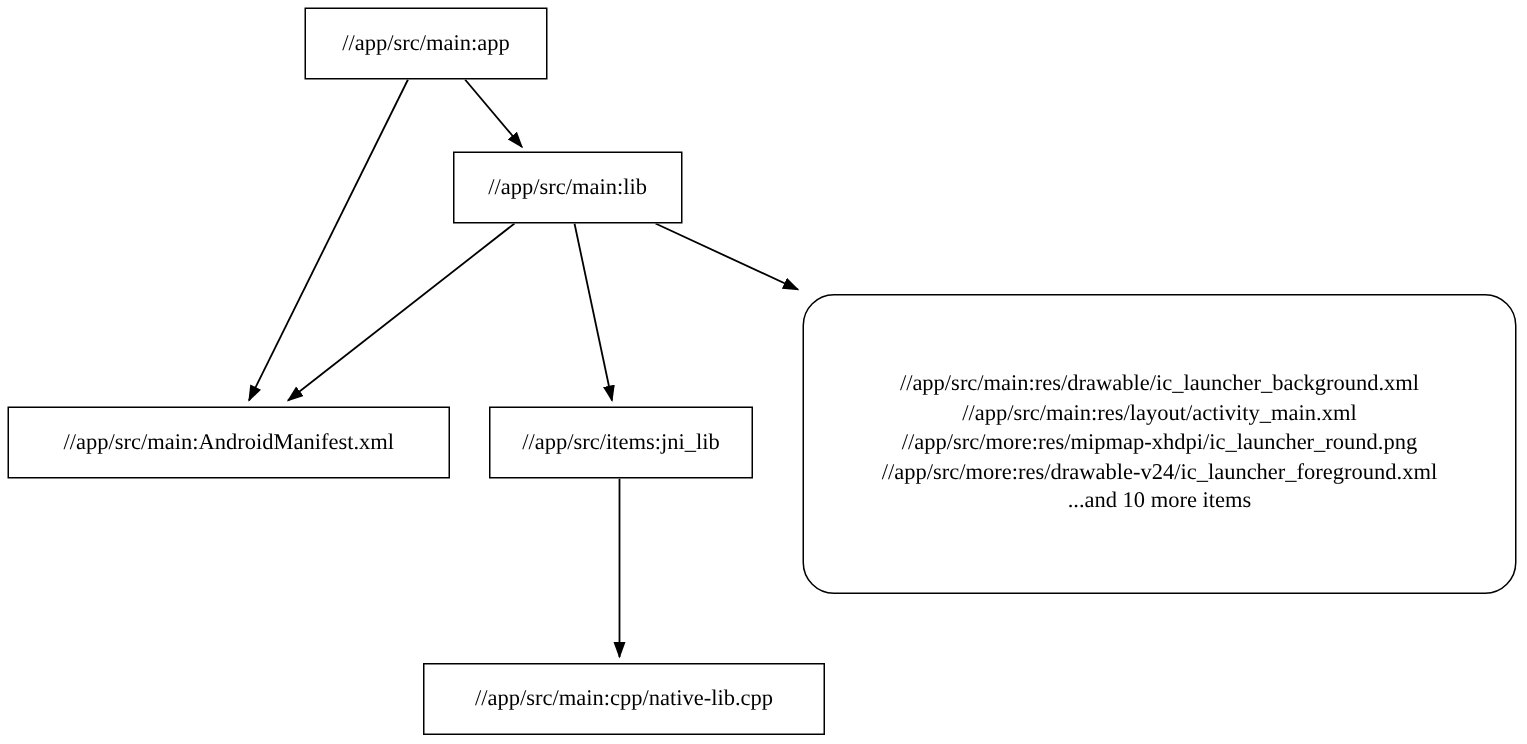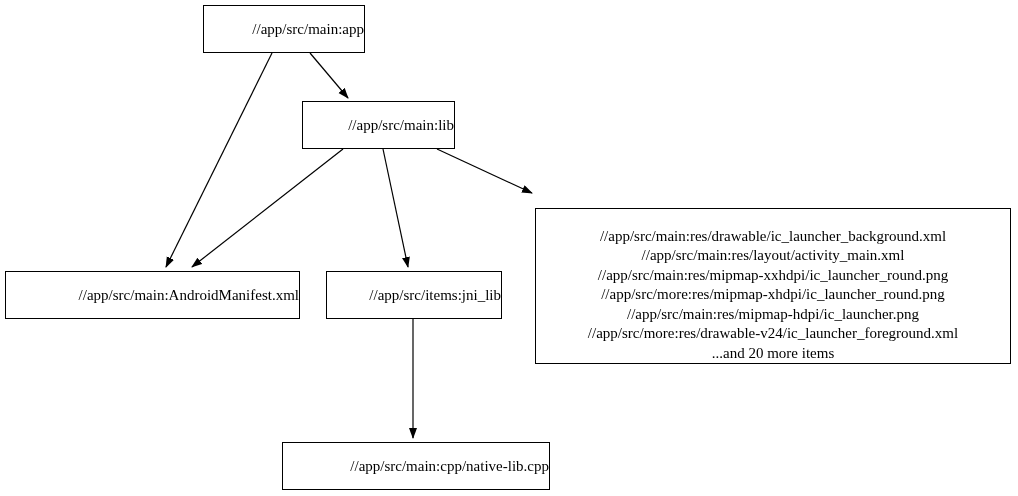--- a/index.html
+++ b/index.html
@@ -21,34 +21,34 @@
     pointer-events: none;
   }
   .node {
     position: absolute;
     box-sizing: border-box;
     border: 1px solid #000000;
     background: #ffffff;
     color: #000000;
     display: flex;
     align-items: center;
-    justify-content: flex-end;
+    justify-content: center;
     text-align: center;
     font-size: 15px;
     white-space: nowrap;
   }
   .node.multi {
     flex-direction: column;
     line-height: 19.5px;
   }
   #node-app        { left: 203px; top: 5px;   width: 162px; height: 48px; }
   #node-lib        { left: 302px; top: 101px; width: 153px; height: 48px; }
   #node-manifest   { left: 5px;   top: 271px; width: 295px; height: 48px; }
   #node-jni-lib    { left: 326px; top: 271px; width: 176px; height: 48px; }
-  #node-res-group  { left: 535px; top: 208px; width: 476px; height: 156px; }
+  #node-res-group  { left: 535px; top: 196px; width: 476px; height: 200px; border-radius: 21px; }
   #node-native-lib { left: 282px; top: 442px; width: 268px; height: 48px; }
 </style>
 </head>
 <body>
 
 <div class="canvas">
 
   <svg class="edges" viewBox="0 0 1018 496" xmlns="http://www.w3.org/2000/svg">
     <defs>
       <marker id="arrow" markerUnits="userSpaceOnUse" markerWidth="12" markerHeight="9" refX="10" refY="4" orient="auto">
@@ -75,24 +75,22 @@
     <span>//app/src/main:AndroidManifest.xml</span>
   </div>
 
   <div class="node" id="node-jni-lib">
     <span>//app/src/items:jni_lib</span>
   </div>
 
   <div class="node multi" id="node-res-group">
     <span>//app/src/main:res/drawable/ic_launcher_background.xml</span>
     <span>//app/src/main:res/layout/activity_main.xml</span>
-    <span>//app/src/main:res/mipmap-xxhdpi/ic_launcher_round.png</span>
     <span>//app/src/more:res/mipmap-xhdpi/ic_launcher_round.png</span>
-    <span>//app/src/main:res/mipmap-hdpi/ic_launcher.png</span>
     <span>//app/src/more:res/drawable-v24/ic_launcher_foreground.xml</span>
-    <span>...and 20 more items</span>
+    <span>...and 10 more items</span>
   </div>
 
   <div class="node" id="node-native-lib">
     <span>//app/src/main:cpp/native-lib.cpp</span>
   </div>
 
 </div>
 
 </body></html>

